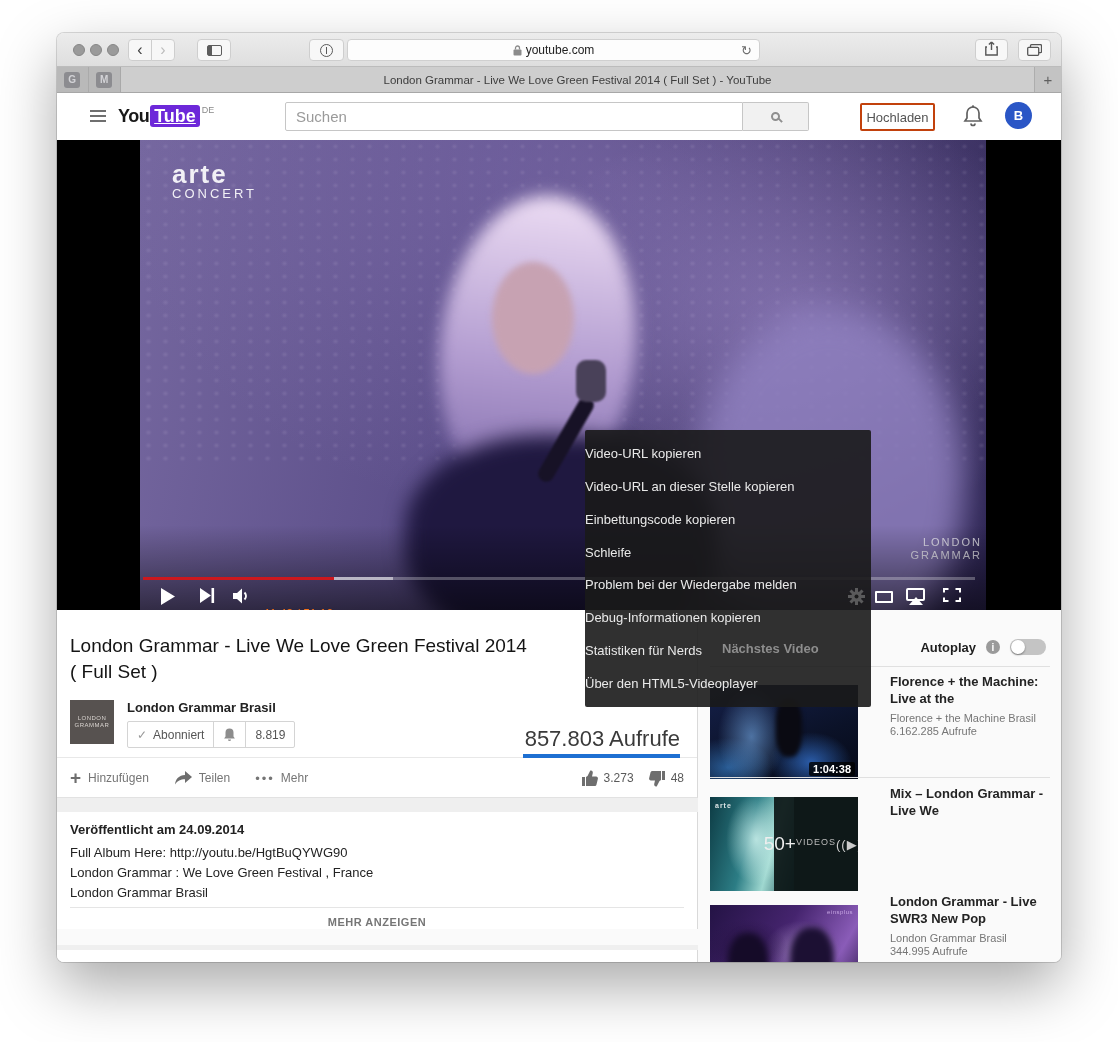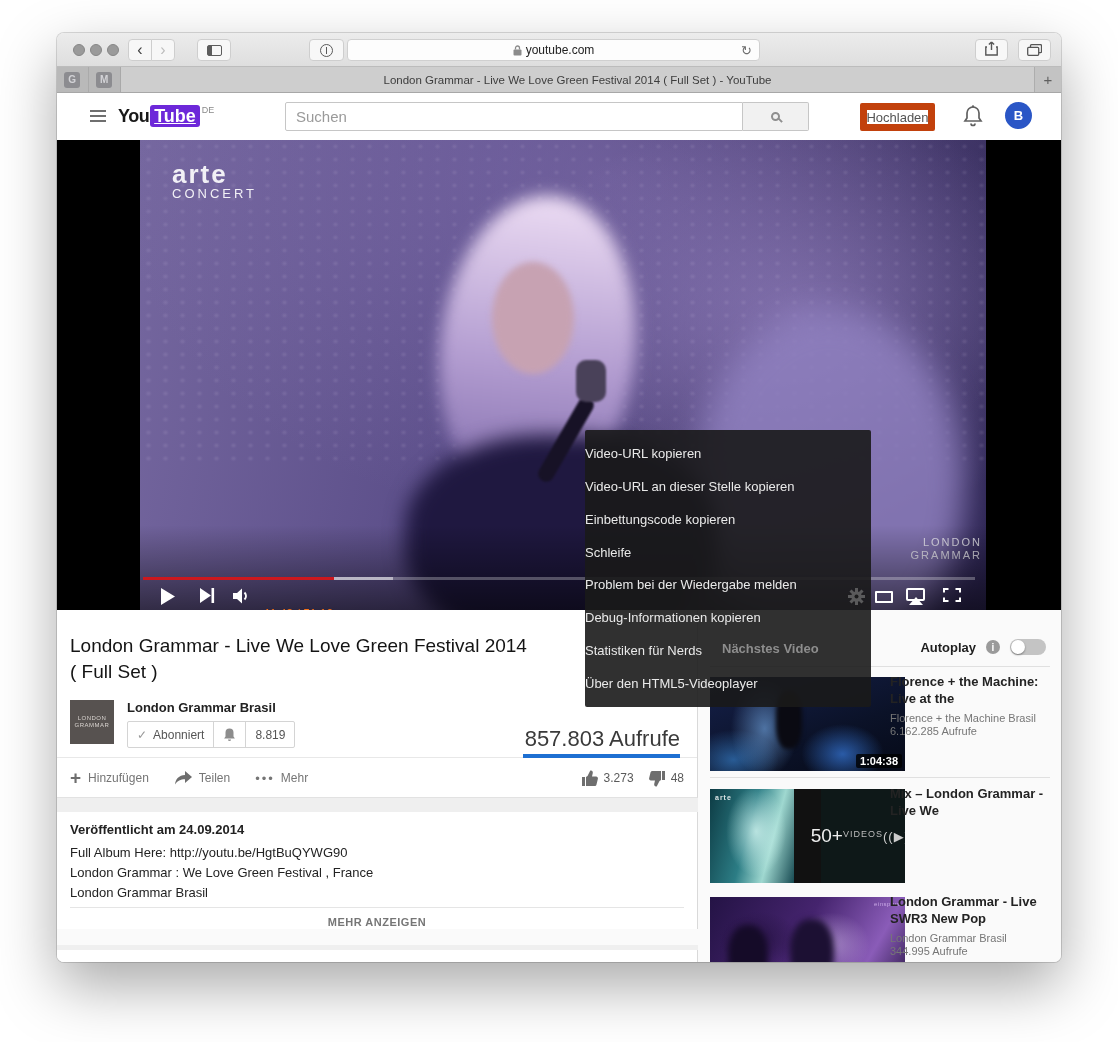--- a/index.html
+++ b/index.html
@@ -50,21 +50,21 @@
   .logo .you { font-size:18px; font-weight:bold; color:#191919; letter-spacing:-0.5px; line-height:22px; }
   .logo .tube { font-size:18px; font-weight:bold; color:#fff; background:#6d28d9; border-radius:3px; padding:0 4px; margin-left:1px; line-height:22px;text-decoration:underline; }
   .logo .region { font-size:9px; color:#8a8a8a; margin-left:2px; line-height:10px; }
   .searchbox { position:absolute; left:228px; top:9px; width:458px; height:29px; border:1px solid #c6c6c6; border-radius:2px 0 0 2px;
     padding:0 10px; font-size:15px; color:#111; background:#fff; font-family:"Liberation Sans",sans-serif; }
   .searchbox::placeholder { color:#9a9a9a; }
   .searchbtn { position:absolute; left:686px; top:9px; width:66px; height:29px; background:#f1f1f1; border:1px solid #c6c6c6;
     border-left:none; border-radius:0 2px 2px 0; display:flex; align-items:center; justify-content:center; }
   .mag { width:9px; height:9px; border:2px solid #8f8f8f; border-radius:50%; position:relative; }
   .mag::after { content:""; position:absolute; width:6px; height:2px; background:#8f8f8f; transform:rotate(45deg); right:-5px; bottom:-2px; }
-  .upload { position:absolute; left:803px; top:10px; width:75px; height:28px; background:#fff; border:7px solid #c2410c; border-radius:2px;
+  .upload { position:absolute; left:803px; top:10px; width:75px; height:28px; background:#fff; border:2px solid #c2410c; border-radius:2px;
     font-size:13px; color:#545454; display:flex; align-items:center; justify-content:center; }
   .bell-h { position:absolute; left:905px; top:11px; }
   .avatar { position:absolute; left:948px; top:9px; width:27px; height:27px; border-radius:50%; background:#2a56c6; color:#fff;
     font-size:13px; font-weight:bold; display:flex; align-items:center; justify-content:center; }
 
   
   .player { position:absolute; left:0; top:107px; width:100%; height:470px; background:#000; }
   .video { position:absolute; left:83px; top:0; width:846px; height:470px; overflow:hidden;
     background: radial-gradient(420px 300px at 78% 38%, rgba(165,145,210,.55), transparent 70%),
                 radial-gradient(700px 500px at 55% 8%, rgba(145,125,190,.45), transparent 70%),
@@ -136,21 +136,21 @@
   .sidebar { position:absolute; left:653px; top:0; width:340px; height:352px; }
   .nextvid { position:absolute; left:12px; top:31px; font-size:13px; font-weight:bold; color:#8d8d8d; z-index:55; }
   .autorow { position:absolute; right:4px; top:29px; display:flex; align-items:center; }
   .autolabel { font-size:13px; font-weight:bold; color:#1e1e1e; }
   .infoicon { width:14px; height:14px; border-radius:50%; background:#9a9a9a; color:#fff; font-size:10px; font-weight:bold;
     display:flex; align-items:center; justify-content:center; margin:0 10px; }
   .toggle { width:36px; height:16px; border-radius:8px; background:#c4c4c4; position:relative; }
   .knob { position:absolute; left:1px; top:1px; width:14px; height:14px; border-radius:50%; background:#fff; box-shadow:0 1px 2px rgba(0,0,0,.4); }
   .side-div { position:absolute; left:0; right:0; height:1px; background:#e0e0e0; }
   .vrow { position:absolute; left:0; width:340px; }
-  .thumb { position:absolute; left:0; top:4px; width:195px; height:94px; overflow:hidden; background:#111; }
+  .thumb { position:absolute; left:0; top:12px; width:148px; height:94px; overflow:hidden; background:#111; }
   .vinfo { position:absolute; left:180px; top:0; width:158px; }
   .vt { font-size:13px; font-weight:bold; color:#232323; line-height:17px; }
   .vch { font-size:11px; color:#767676; margin-top:5px; }
   .vviews { font-size:11px; color:#767676; margin-top:1px; }
   .durbadge { position:absolute; right:3px; bottom:3px; background:rgba(0,0,0,.8); color:#fff; font-size:11px; font-weight:bold; padding:1px 4px; border-radius:2px; }
   .t-florence { background: radial-gradient(55px 40px at 68% 82%, rgba(50,110,200,.8), transparent 75%),
     radial-gradient(45px 65px at 28% 55%, rgba(130,190,255,.55), transparent 75%),
     radial-gradient(60px 40px at 12% 88%, rgba(60,140,220,.6), transparent 75%),
     linear-gradient(160deg,#15204a,#0b1228 60%,#060a18); }
   .fl-fig { position:absolute; left:66px; top:14px; width:26px; height:58px; border-radius:40%; background:#0a0a12; filter:blur(2px); }

